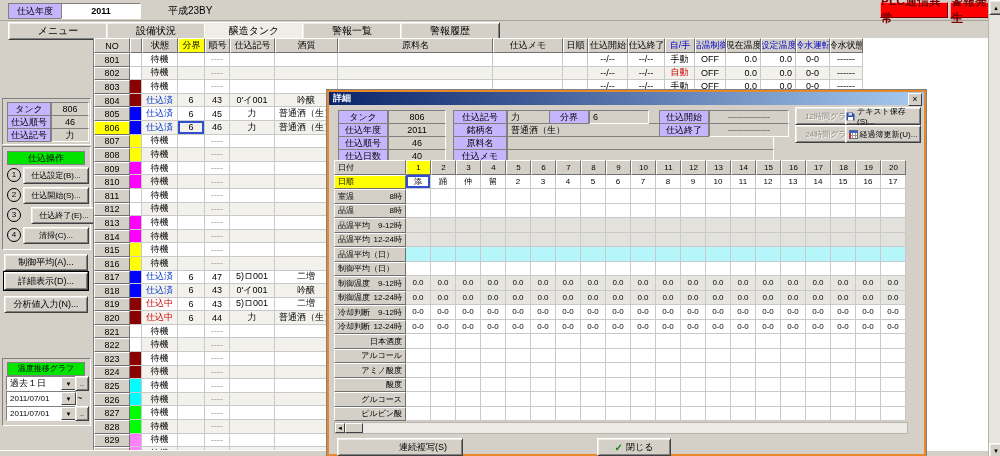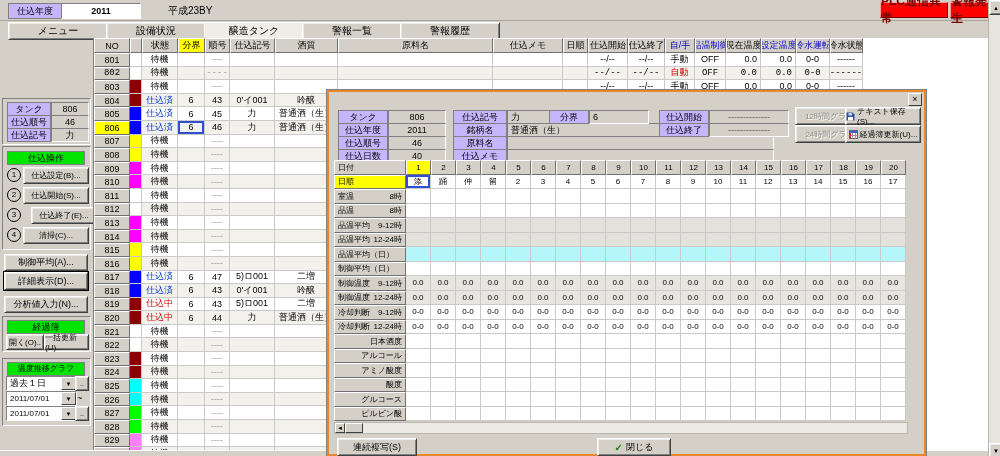--- a/index.html
+++ b/index.html
@@ -82,25 +82,20 @@
       <div class="abs circ" style="left:4px;top:61px;">3</div>
       <div class="abs btn" style="left:28px;top:60px;width:64px;height:15px;font-size:8px;">仕込終了(E)...</div>
       <div class="abs circ" style="left:4px;top:81px;">4</div>
       <div class="abs btn" style="left:20px;top:80px;width:64px;height:15px;font-size:8px;">清掃(C)...</div>
     </div>
 
     <div class="abs btn" style="left:4px;top:216px;width:82px;height:15px;">制御平均(A)...</div>
     <div class="abs btn" style="left:4px;top:234px;width:82px;height:16px;outline:1px solid #000;">詳細表示(D)...</div>
     <div class="abs btn" style="left:4px;top:258px;width:82px;height:15px;">分析値入力(N)...</div>
 
-    <div class="abs sunken" style="left:2px;top:278px;width:87px;height:34px;">
-      <div class="abs ghead" style="left:4px;top:3px;width:76px;height:12px;">経過簿</div>
-      <div class="abs btn" style="left:3px;top:17px;width:36px;height:14px;font-size:8px;">開く(O)..</div>
-      <div class="abs btn" style="left:41px;top:17px;width:43px;height:14px;font-size:8px;">一括更新(U)..</div>
-    </div>
 
     <div class="abs sunken" style="left:2px;top:320px;width:87px;height:66px;">
       <div class="abs ghead" style="left:4px;top:3px;width:76px;height:12px;font-size:8px;">温度推移グラフ</div>
       <div class="abs combo" style="left:3px;top:17px;width:66px;height:13px;">
         <span>過去１日</span>
         <span class="cbtn">▼</span>
       </div>
       <div class="abs btn" style="left:72px;top:17px;width:12px;height:13px;font-size:7px;">..</div>
       <div class="abs combo" style="left:3px;top:32px;width:66px;height:13px;font-size:8px;">
         <span>2011/07/01</span>
@@ -150,21 +145,21 @@
           <div class="tc"></div>
           <div class="tc">--/--</div>
           <div class="tc">--/--</div>
           <div class="tc">手動</div>
           <div class="tc">OFF</div>
           <div class="tc num">0.0</div>
           <div class="tc num">0.0</div>
           <div class="tc">0-0</div>
           <div class="tc">------</div>
         </div>
-        <div class="tr alt" style="grid-template-columns: 36px 12px 36px 27px 25px 45px 63px 155px 70px 25px 40px 37px 30px 31px 35px 35px 34px 33px; font-family: Liberation Mono, monospace;">
+        <div class="tr alt" style="grid-template-columns: 36px 12px 36px 27px 25px 45px 63px 155px 70px 25px 40px 37px 30px 31px 35px 35px 34px 33px;">
           <div class="th">802</div>
           <div class="sw" style="background: rgb(255, 255, 255);"></div>
           <div class="tc">待機</div>
           <div class="tc"></div>
           <div class="tc" style="color: rgb(156, 156, 156);">----</div>
           <div class="tc"></div>
           <div class="tc"></div>
           <div class="tc"></div>
           <div class="tc"></div>
           <div class="tc"></div>
@@ -741,20 +736,23 @@
   </div>
 
   <div class="vscroll">
     <div class="abs btn" style="left:0;top:0;width:12px;height:13px;font-size:6px;">▲</div>
     <div class="abs btn" style="left:0;top:443px;width:12px;height:13px;font-size:6px;">▼</div>
   </div>
 
   <div class="abs" style="left:0;top:450px;width:988px;height:6px;background:#D4D0C8;border-top:1px solid #fff;"></div>
 
   <div class="dialog">
+    <div class="dtitle">
+      <span>詳細</span>
+    </div>
     <div class="dclose">×</div>
 
     <div class="abs lblbox" style="left:9px;top:18px;width:48px;height:12px;">タンク</div>
     <div class="abs valbox" style="left:59px;top:18px;width:56px;height:12px;">806</div>
     <div class="abs lblbox" style="left:9px;top:31px;width:48px;height:12px;">仕込年度</div>
     <div class="abs valbox" style="left:59px;top:31px;width:56px;height:12px;">2011</div>
     <div class="abs lblbox" style="left:9px;top:44px;width:48px;height:12px;">仕込順号</div>
     <div class="abs valbox" style="left:59px;top:44px;width:56px;height:12px;">46</div>
     <div class="abs lblbox" style="left:9px;top:57px;width:48px;height:12px;">仕込日数</div>
     <div class="abs valbox" style="left:59px;top:57px;width:56px;height:12px;">40</div>
@@ -1261,20 +1259,20 @@
             <div class="gc"></div>
           </div>
         </div>
     </div>
 
     <div class="abs scroll" style="left:5px;top:330px;width:572px;height:10px;">
       <div class="sarrow">◄</div>
       <div style="width:18px;height:100%;background:#D4D0C8;border:1px solid;border-color:#FFFFFF #404040 #404040 #FFFFFF;box-sizing:border-box;"></div>
     </div>
 
-    <div class="abs btn" style="left:8px;top:346px;width:78px;height:16px;">連続複写(S)</div>
+    <div class="abs btn" style="left:8px;top:346px;width:78px;height:16px;padding-left:46px;">連続複写(S)</div>
     <div class="abs btn" style="left:268px;top:346px;width:72px;height:16px;">
       <span class="check">✓</span>
       <span>閉じる</span>
     </div>
   </div>
 
 </div>
 
 </body></html>

